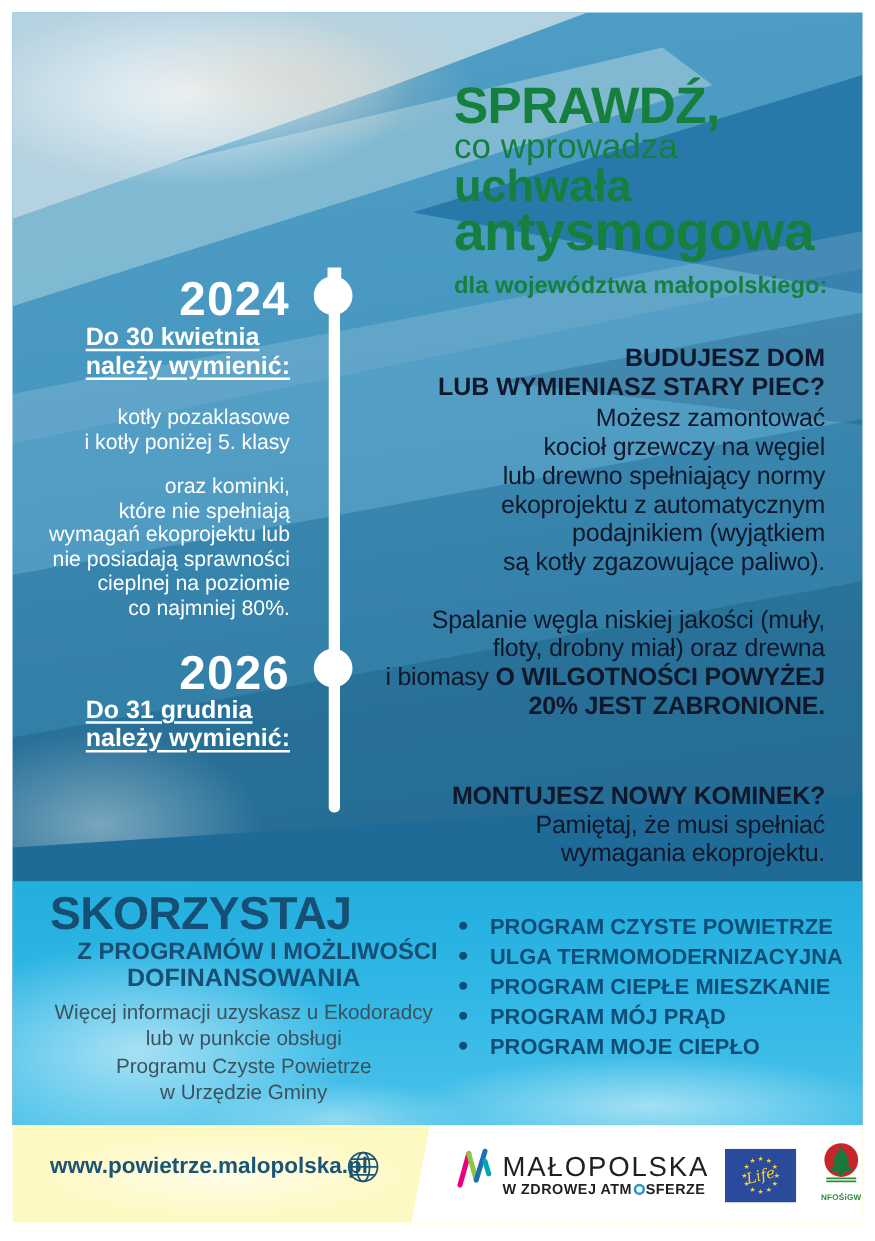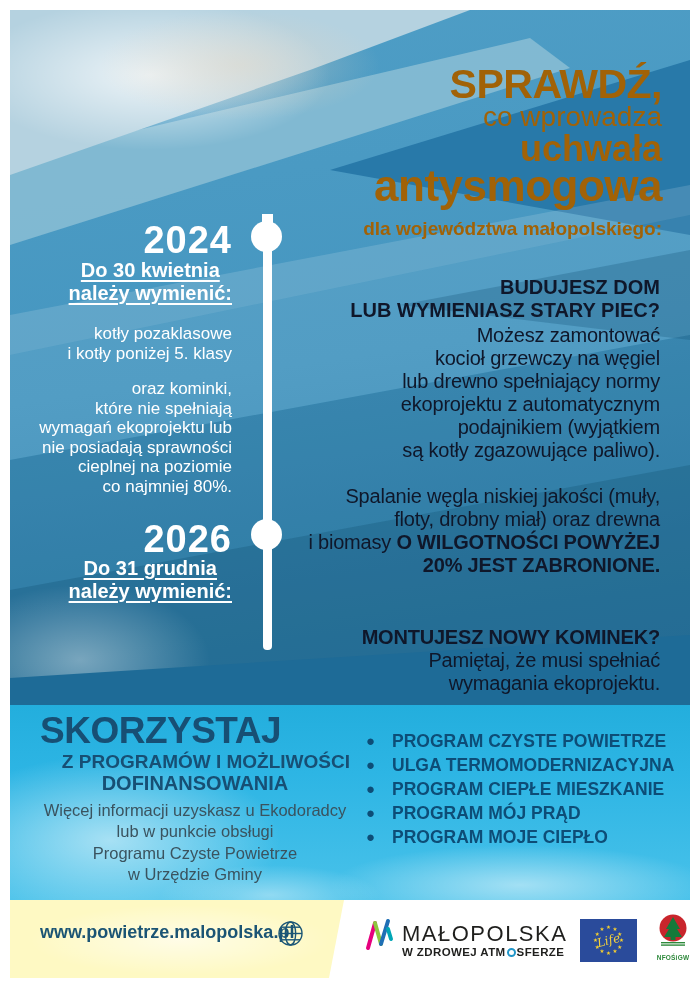--- a/index.html
+++ b/index.html
@@ -28,30 +28,30 @@
   }
   .cloud{position:absolute;pointer-events:none;}
   .cl1{left:-40px;top:-10px;width:360px;height:150px;background:radial-gradient(closest-side,rgba(255,255,255,.75),rgba(255,255,255,0));}
   .cl1b{left:90px;top:0;width:280px;height:110px;background:radial-gradient(closest-side,rgba(226,214,196,.5),rgba(226,214,196,0));}
   .cl2{left:-60px;top:575px;width:260px;height:150px;background:radial-gradient(closest-side,rgba(255,255,255,.38),rgba(255,255,255,0));}
 
   
   .abs{position:absolute;}
   .pre{white-space:pre-line;}
 
-  .header{right:38px;top:64px;text-align:right;color:#a16207;}
+  .header{right:38px;top:64px;color:#15803d;}
   .h1{display:block;font-size:41px;font-weight:700;line-height:40px;letter-spacing:-.5px;}
   .h2{display:block;font-size:28px;font-weight:400;line-height:30px;margin-top:-2px;}
   .h3{display:block;font-size:36px;font-weight:700;line-height:34px;}
   .h4{display:block;font-size:44px;font-weight:700;line-height:40px;letter-spacing:-.5px;}
   .hsub{display:block;font-size:19px;font-weight:700;margin-top:12px;}
 
   .tl-year{right:468px;top:219px;font-size:38px;font-weight:700;color:#fff;letter-spacing:1px;}
   .tl-year26{top:518px;}
-  .tl-deadline{right:468px;text-align:center;color:#fff;font-size:20px;font-weight:700;line-height:23px;
+  .tl-deadline{right:468px;text-align:left;color:#fff;font-size:20px;font-weight:700;line-height:23px;
     text-decoration:underline;text-decoration-thickness:2px;text-underline-offset:3px;}
   .tl-d24{top:259px;} .tl-d26{top:557px;}
   .tl-item{right:468px;text-align:right;color:#fff;font-size:17px;font-weight:400;line-height:19.6px;}
   .tl-i1{top:324px;} .tl-i2{top:379px;} .tl-i3{top:616px;font-size:20px;}
 
   .pin-line{left:263px;top:237px;width:9px;height:413px;background:#fff;border-radius:4px;}
   .pin-notch{left:262px;top:214px;width:11px;height:14px;background:#fff;}
   .pin-circle{width:31px;height:31px;border-radius:50%;background:#fff;}
   .pc24{left:251px;top:221px;} .pc26{left:251px;top:519px;}
 

